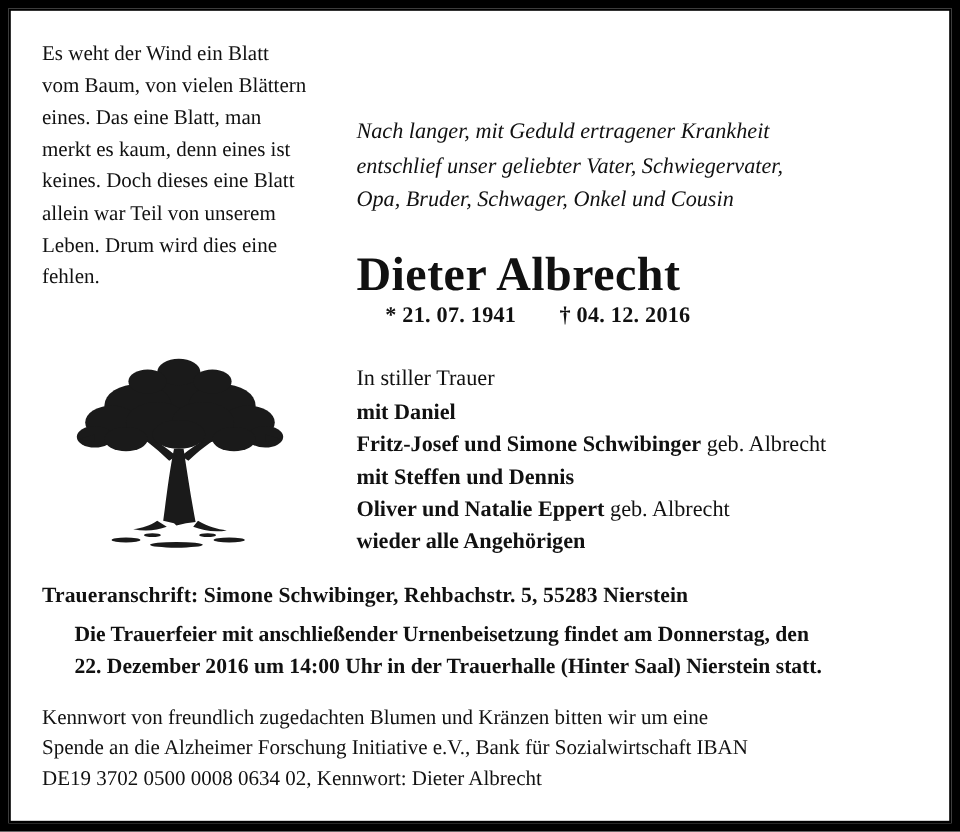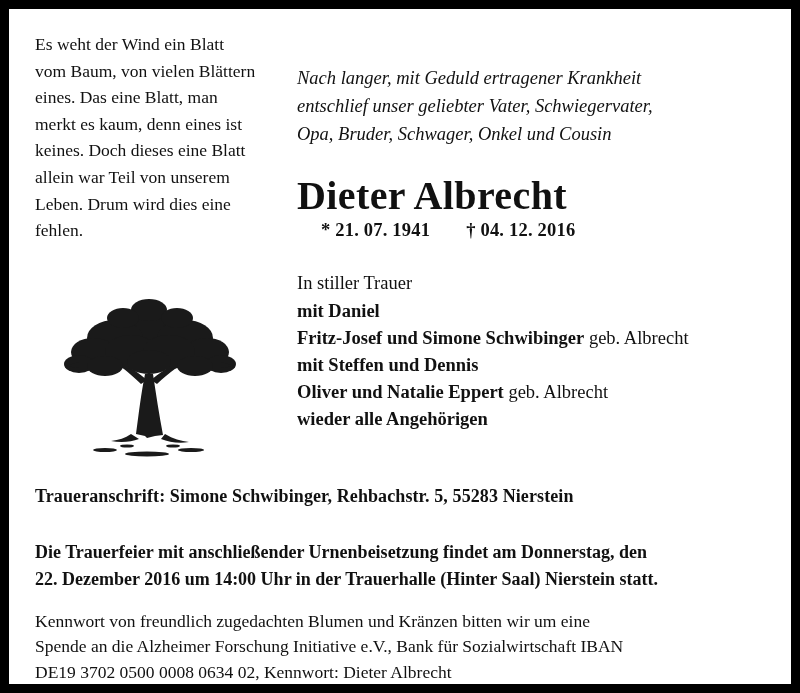--- a/index.html
+++ b/index.html
@@ -26,21 +26,21 @@
   .inner {
     box-sizing: border-box;
     width: 100%;
     height: 100%;
     border: 2px solid #000000;
     padding: 22px 26px 10px 26px;
     position: relative;
   }
   .columns {
     display: flex;
-    align-items: center;
+    align-items: flex-end;
   }
   .left-col {
     width: 252px;
     flex: 0 0 252px;
     padding-right: 12px;
     box-sizing: border-box;
   }
   .right-col {
     flex: 1 1 auto;
     padding-left: 10px;
@@ -102,31 +102,32 @@
   }
   .mourn-line span.plain {
     font-weight: normal;
   }
   .bottom {
     margin-top: 20px;
   }
   .addr {
     font-size: 18px;
     font-weight: bold;
-    margin-bottom: 32px;
+    margin-bottom: 8px;
     letter-spacing: 0.1px;
   }
   .ceremony {
     font-size: 18px;
     font-weight: bold;
     line-height: 1.5;
     margin-bottom: 16px;
   }
   .ceremony-line {
     white-space: pre-wrap;
+    margin-left: 27px;
   }
   .donation {
     font-size: 17.5px;
     line-height: 1.45;
     color: #111111;
   }
   .donation-line {
     white-space: pre-wrap;
   }
 </style>

